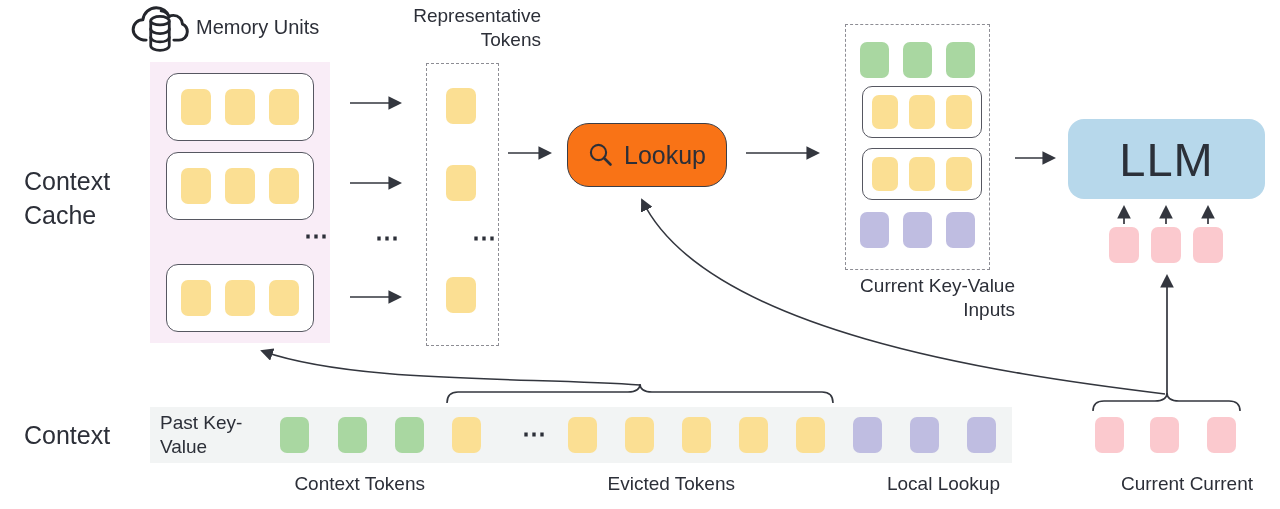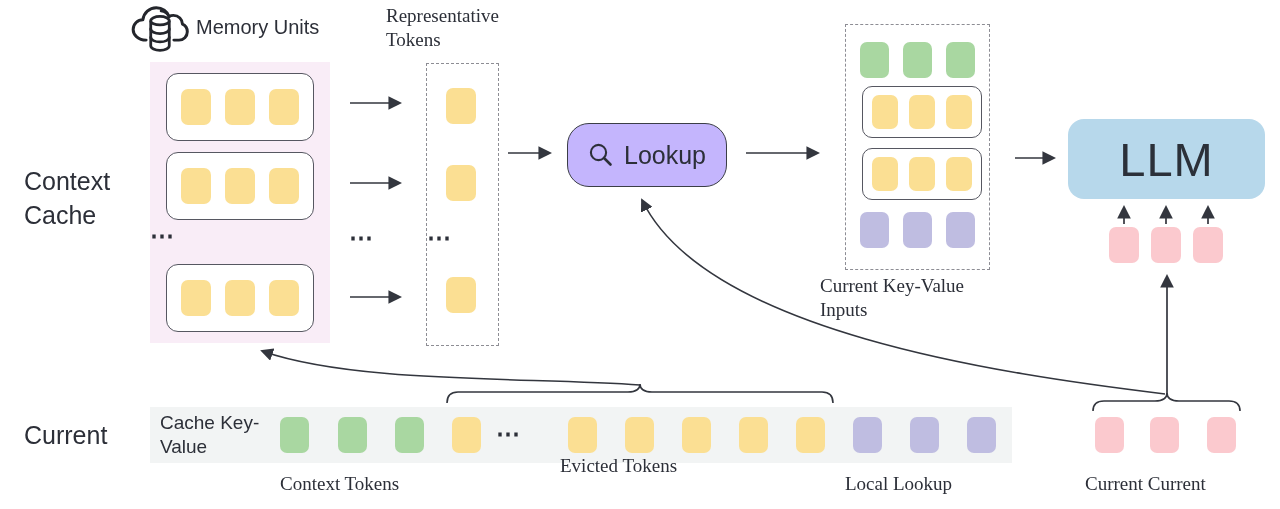--- a/index.html
+++ b/index.html
@@ -3,21 +3,21 @@
 <meta charset="utf-8">
 <style>
   html,body{margin:0;padding:0;}
   body{
     width:1280px;height:509px;position:relative;background:#ffffff;
     font-family:"Liberation Sans", sans-serif;color:#2c2f38;overflow:hidden;
   }
   .abs{position:absolute;}
   .lbl{font-size:19px;line-height:24px;color:var(--text);}
   .big-lbl{font-size:25px;line-height:34px;color:var(--text);}
-  .center{text-align:left;font-family:Liberation Serif, serif;}
+  .center{text-align:right;}
   .tok{width:30px;height:36px;border-radius:7px;}
   .tok-sm{width:26px;height:34px;border-radius:7px;}
   .tok-b{width:29px;height:36px;border-radius:7px;}
   .bg-yellow{background:var(--yellow);}
   .bg-green{background:var(--green);}
   .bg-purple{background:var(--purple);}
   .bg-pink{background:var(--pink);}
   .ellip{font-weight:bold;font-size:24px;color:var(--text);letter-spacing:2px;line-height:20px;}
   .memory-box{left:150px;top:62px;width:180px;height:281px;background:var(--memory-bg);}
   .mem-row{
@@ -26,37 +26,37 @@
     display:flex;align-items:center;justify-content:space-evenly;
   }
   .dashed-box{border:1.5px dashed #8d8d94;background:#ffffff;}
   .cache-row{display:flex;gap:14px;justify-content:center;}
   .cache-wrap{
     border:1.1px solid #565761;border-radius:10px;background:#ffffff;
     display:flex;gap:11px;padding:8px 9px;
   }
   .lookup-btn{
     left:567px;top:123px;width:158px;height:62px;border:1.7px solid #3b3e46;border-radius:22px;
-    background:#c4b5fd;display:flex;align-items:center;justify-content:center;gap:10px;
+    background:#f97316;display:flex;align-items:center;justify-content:center;gap:10px;
     font-size:25px;color:var(--text);
   }
   .llm-box{
     left:1068px;top:119px;width:197px;height:80px;background:var(--blue);border-radius:16px;
     display:flex;align-items:center;justify-content:center;
     font-size:47px;font-weight:500;letter-spacing:1px;color:#2b3039;
   }
   .strip{left:150px;top:407px;width:862px;height:56px;background:var(--strip-bg);}
   svg.overlay{position:absolute;left:0;top:0;pointer-events:none;}
   .icon-stroke{stroke:#24262c;fill:none;stroke-linecap:round;stroke-linejoin:round;}
 </style>
 </head>
 <body>
 
 <div class="abs big-lbl" style="left:24px;top:164px;width:120px;">Context Cache</div>
-<div class="abs big-lbl" style="left:24px;top:418px;">Current</div>
+<div class="abs big-lbl" style="left:24px;top:418px;">Context</div>
 
 <div class="abs" style="left:130px;top:4px;width:60px;height:50px;">
   <svg width="60" height="50" viewBox="0 0 64 54">
     <path class="icon-stroke" stroke-width="3.2" d="M17 39 C8.5 39 3 33.5 3 27.5 C3 21.5 8 17 13.5 17 C14.5 9.5 20.5 4 28 4 C34.5 4 40 8 41.8 13.5 C43 12.8 44.8 12.3 46.5 12.3 C52 12.3 56.3 16.5 56.3 21.8 C59.5 23.2 61.5 26.3 61.5 30 C61.5 35 57.5 39 52.5 39 L47 39"></path>
     <path class="icon-stroke" stroke-width="2.6" d="M33 7.5 C37 8 40.5 10.5 42 14"></path>
     <g>
       <path d="M22 18 V45 C22 47.8 26.5 50 32 50 C37.5 50 42 47.8 42 45 V18" fill="#ffffff" stroke="#24262c" stroke-width="3"></path>
       <ellipse cx="32" cy="18" rx="10" ry="4.6" fill="#ffffff" stroke="#24262c" stroke-width="3"></ellipse>
       <path class="icon-stroke" stroke-width="3" d="M22 27 C22 29.8 26.5 32 32 32 C37.5 32 42 29.8 42 27"></path>
       <path class="icon-stroke" stroke-width="3" d="M22 36 C22 38.8 26.5 41 32 41 C37.5 41 42 38.8 42 36"></path>
@@ -127,21 +127,21 @@
   </div>
 </div>
 <div class="abs lbl center" style="left:820px;top:274px;width:195px;">Current Key-Value Inputs</div>
 
 <div class="abs llm-box">LLM</div>
 <div class="abs tok bg-pink" style="left:1109px;top:227px;"></div>
 <div class="abs tok bg-pink" style="left:1151px;top:227px;"></div>
 <div class="abs tok bg-pink" style="left:1193px;top:227px;"></div>
 
 <div class="abs strip"></div>
-<div class="abs lbl" style="left:160px;top:411px;width:105px;">Cache Key-Value</div>
+<div class="abs lbl" style="left:160px;top:411px;width:105px;">Past Key-Value</div>
 
 <div class="abs tok-b bg-green" style="left:280px;top:417px;"></div>
 <div class="abs tok-b bg-green" style="left:338px;top:417px;"></div>
 <div class="abs tok-b bg-green" style="left:395px;top:417px;"></div>
 
 <div class="abs tok-b bg-yellow" style="left:452px;top:417px;"></div>
 <div class="abs ellip center" style="left:496px;top:424px;width:52px;">⋯</div>
 <div class="abs tok-b bg-yellow" style="left:568px;top:417px;"></div>
 <div class="abs tok-b bg-yellow" style="left:625px;top:417px;"></div>
 <div class="abs tok-b bg-yellow" style="left:682px;top:417px;"></div>
@@ -150,21 +150,21 @@
 
 <div class="abs tok-b bg-purple" style="left:853px;top:417px;"></div>
 <div class="abs tok-b bg-purple" style="left:910px;top:417px;"></div>
 <div class="abs tok-b bg-purple" style="left:967px;top:417px;"></div>
 
 <div class="abs tok-b bg-pink" style="left:1095px;top:417px;"></div>
 <div class="abs tok-b bg-pink" style="left:1150px;top:417px;"></div>
 <div class="abs tok-b bg-pink" style="left:1207px;top:417px;"></div>
 
 <div class="abs lbl center" style="left:280px;top:472px;width:145px;">Context Tokens</div>
-<div class="abs lbl center" style="left:560px;top:454px;width:175px;">Evicted Tokens</div>
+<div class="abs lbl center" style="left:560px;top:472px;width:175px;">Evicted Tokens</div>
 <div class="abs lbl center" style="left:845px;top:472px;width:155px;">Local Lookup</div>
 <div class="abs lbl center" style="left:1085px;top:472px;width:168px;">Current Current</div>
 
 <svg class="overlay" width="1280" height="509" viewBox="0 0 1280 509">
   <defs>
     <marker id="ah" viewBox="0 0 10 10" refX="8.5" refY="5" markerWidth="8" markerHeight="8" orient="auto-start-reverse">
       <path d="M0,0 L10,5 L0,10 z" fill="#33363e"></path>
     </marker>
   </defs>
   <g stroke="#33363e" stroke-width="1.7" fill="none">

